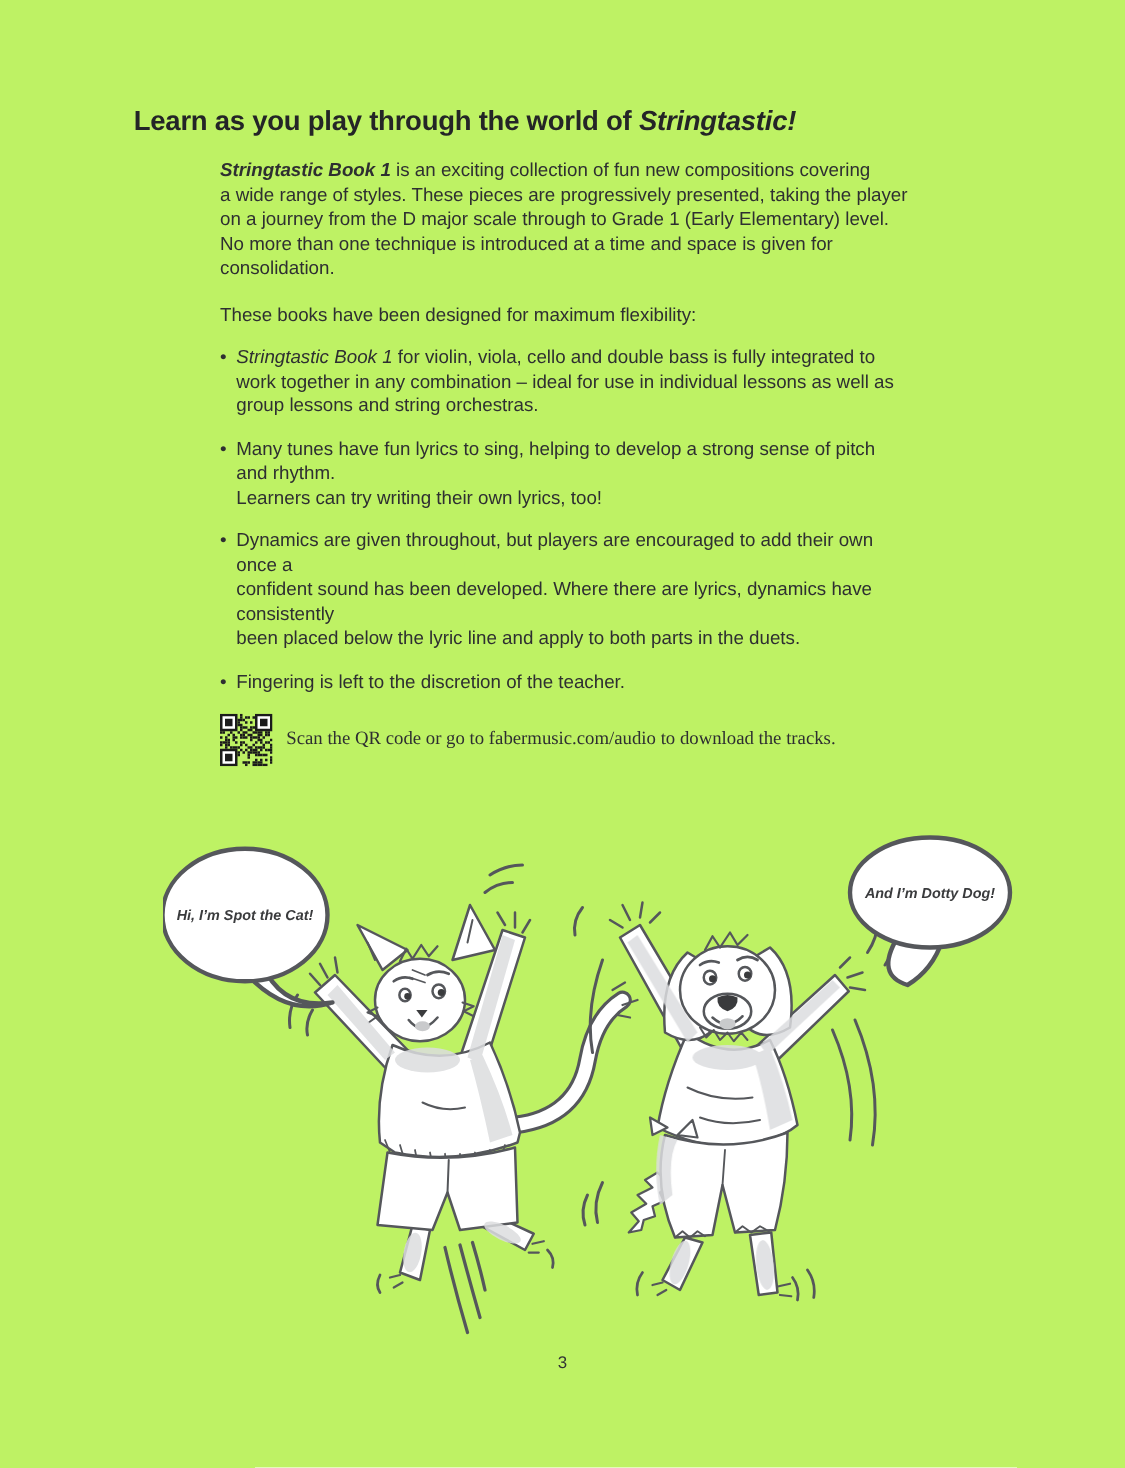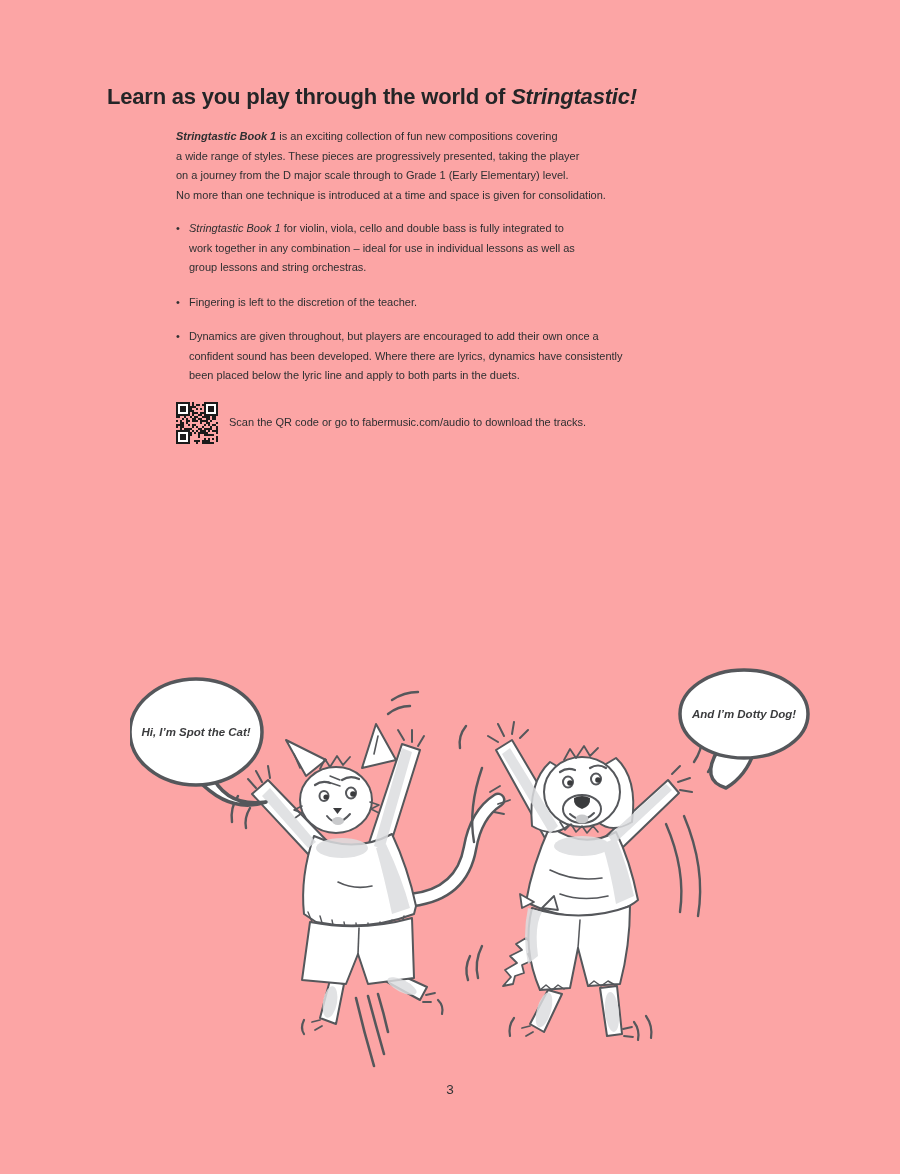--- a/index.html
+++ b/index.html
@@ -1,38 +1,38 @@
 <!DOCTYPE html>
 <html><head>
 <meta charset="utf-8">
 <style>
   * { margin:0; padding:0; box-sizing:border-box; }
   html,body { background:#ffffff; }
   .page {
-    position:relative; width:900px; height:1174px; background:#fca5a5;
+    position:relative; width:900px; height:1174px; background:#bef264;
     font-family:"Liberation Sans", sans-serif; color:#2e2f31; overflow:hidden;
   }
   .heading {
     position:absolute; left:107px; top:84px;
     font-size:22px; font-weight:bold; color:#242527; letter-spacing:-0.2px;
   }
   .heading em { font-style:italic; }
   .content {
     position:absolute; left:176px; top:127px; width:556px;
-    font-size:11px; line-height:19.5px;
+    font-size:15px; line-height:19.5px;
   }
   .pre { white-space:pre-line; }
   .intro-lead { font-weight:bold; font-style:italic; }
   .flex-line { margin-top:18px; }
   ul.flex-list { list-style:none; margin:14px 12px 0 0; padding:0 0 0 13px; }
   ul.flex-list li { position:relative; }
   ul.flex-list li + li { margin-top:15px; }
   ul.flex-list li::before { content:"\2022"; position:absolute; left:-13px; top:0; }
   .lead-italic { font-style:italic; }
-  .qr-row { margin-top:16px; display:flex; align-items:center; gap:11px; }
+  .qr-row { margin-top:16px; display:flex; align-items:center; gap:11px;font-family:Liberation Serif, serif; }
   .qr-box { width:42px; height:42px; flex:0 0 auto; }
   .illustration { position:absolute; left:130px; top:656px; width:680px; height:420px; }
   .illustration text {
     font-family:"Liberation Sans", sans-serif; font-style:italic; font-weight:600;
     fill:#3a3b3d;
   }
   .page-number {
     position:absolute; left:0; right:0; top:1082px; text-align:center;
     font-size:13.5px; color:#313234;
   }
@@ -43,29 +43,32 @@
 <div class="page">
 
   <h1 class="heading"><span>Learn as you play through the world of </span><em>Stringtastic!</em></h1>
 
   <div class="content">
     <p><span class="intro-lead">Stringtastic Book 1</span><span class="pre"> is an exciting collection of fun new compositions covering
 a wide range of styles. These pieces are progressively presented, taking the player
 on a journey from the D major scale through to Grade 1 (Early Elementary) level.
 No more than one technique is introduced at a time and space is given for consolidation.</span></p>
 
+    <p class="flex-line">These books have been designed for maximum flexibility:</p>
 
     <ul class="flex-list">
         <li><em class="lead-italic">Stringtastic Book 1</em><span class="pre"> for violin, viola, cello and double bass is fully integrated to
 work together in any combination – ideal for use in individual lessons as well as
 group lessons and string orchestras.</span></li>
-        <li><span class="pre">Fingering is left to the discretion of the teacher.</span></li>
+        <li><span class="pre">Many tunes have fun lyrics to sing, helping to develop a strong sense of pitch and rhythm.
+Learners can try writing their own lyrics, too!</span></li>
         <li><span class="pre">Dynamics are given throughout, but players are encouraged to add their own once a
 confident sound has been developed. Where there are lyrics, dynamics have consistently
 been placed below the lyric line and apply to both parts in the duets.</span></li>
+        <li><span class="pre">Fingering is left to the discretion of the teacher.</span></li>
       </ul>
 
     <div class="qr-row">
       <svg class="qr-box" viewBox="0 0 42 42">
           <rect x="16" y="0" width="2" height="2" fill="#1b1b1b"></rect>
           <rect x="16" y="2" width="2" height="2" fill="#1b1b1b"></rect>
           <rect x="20" y="2" width="2" height="2" fill="#1b1b1b"></rect>
           <rect x="22" y="2" width="2" height="2" fill="#1b1b1b"></rect>
           <rect x="26" y="2" width="2" height="2" fill="#1b1b1b"></rect>
           <rect x="14" y="4" width="2" height="2" fill="#1b1b1b"></rect>

